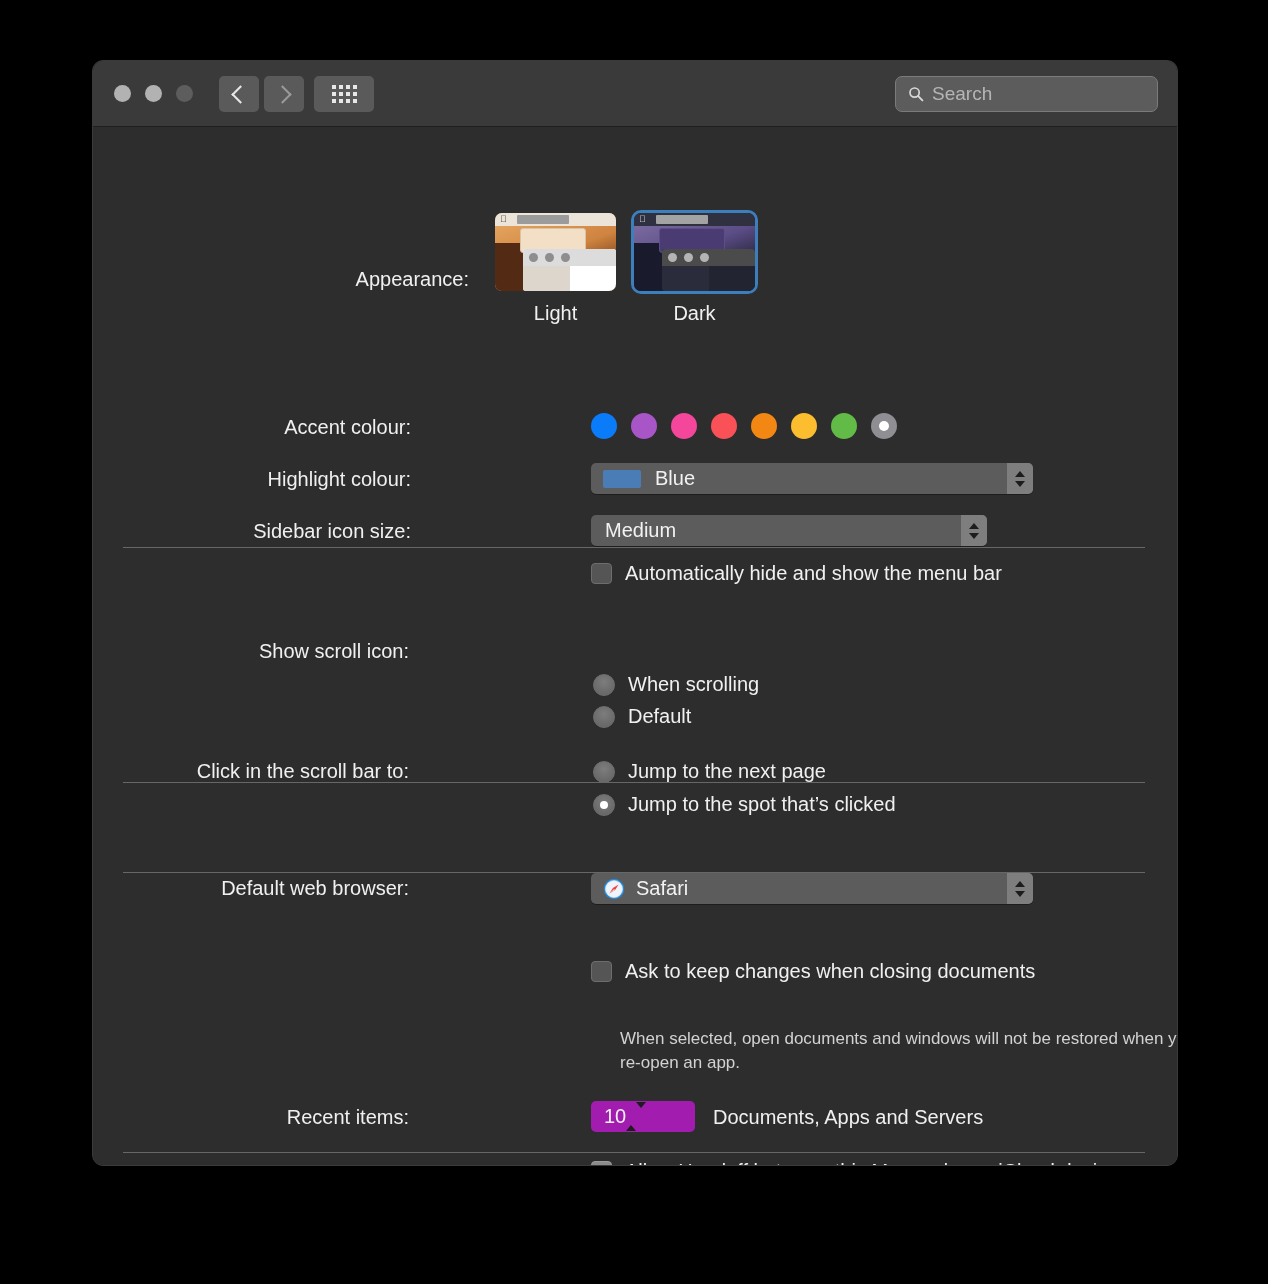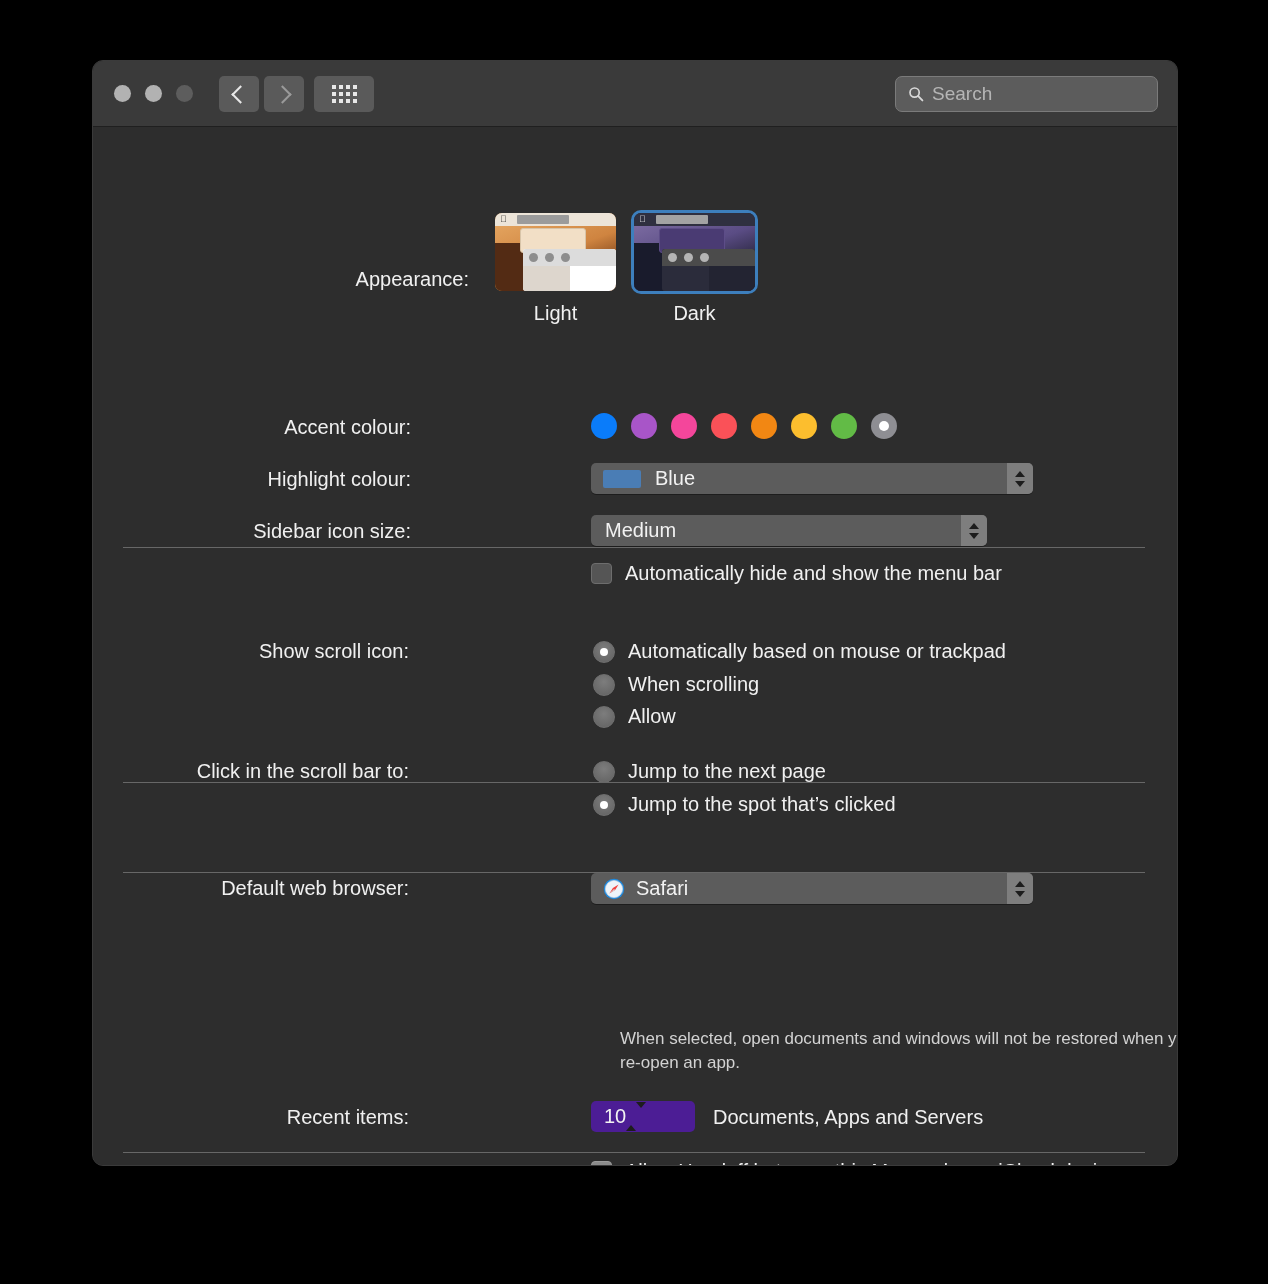--- a/index.html
+++ b/index.html
@@ -350,21 +350,21 @@
     color: #d2d2d2;
     font-size: 17px;
     line-height: 24px;
   }
 
   #recent-label { right: 768px; top: 979px; }
   #recent-stepper {
     position: absolute;
     left: 498px; top: 974px;
     width: 104px; height: 31px;
-    background: #4c1d95;
+    background: #a21caf;
     border-radius: 5px;
     display: flex; align-items: center;
   }
   #recent-value {
     margin-left: 13px;
     color: #f2f2f2;
     font-size: 20px;
   }
   #recent-suffix {
     position: absolute;
@@ -514,31 +514,27 @@
 
       <div class="check-row" id="chk-menubar">
         <span class="checkbox"></span>
         <span class="check-label">Automatically hide and show the menu bar</span>
       </div>
 
       <div class="sep" id="sep-1"></div>
 
       <div class="row-label" id="scrollbars-label">Show scroll icon:</div>
 
-      <div class="radio-row" id="radio-sb-0">
-        <span class="radio selected"></span>
-        <span class="radio-label">Automatically based on mouse or trackpad</span>
-      </div>
       <div class="radio-row" id="radio-sb-1">
         <span class="radio"></span>
         <span class="radio-label">When scrolling</span>
       </div>
       <div class="radio-row" id="radio-sb-2">
         <span class="radio"></span>
-        <span class="radio-label">Allow</span>
+        <span class="radio-label">Default</span>
       </div>
 
       <div class="row-label" id="clickbar-label">Click in the scroll bar to:</div>
 
       <div class="radio-row" id="radio-cb-0">
         <span class="radio"></span>
         <span class="radio-label">Jump to the next page</span>
       </div>
       <div class="radio-row" id="radio-cb-1">
         <span class="radio selected"></span>
@@ -558,20 +554,24 @@
         </svg>
         <span class="pv" id="browser-text">Safari</span>
         <span class="stepper">
           <span class="arrow-up"></span>
           <span class="arrow-dn"></span>
         </span>
       </div>
 
       <div class="sep" id="sep-3"></div>
 
+      <div class="check-row" id="chk-askkeep">
+        <span class="checkbox"></span>
+        <span class="check-label">Ask to keep changes when closing documents</span>
+      </div>
 
       <div id="helptext">When selected, open documents and windows will not be restored when you re-open an app.</div>
 
       <div class="row-label" id="recent-label">Recent items:</div>
       <div id="recent-stepper">
         <span id="recent-value">10</span>
         <span class="stepper">
           <span class="arrow-up"></span>
           <span class="arrow-dn"></span>
         </span>

